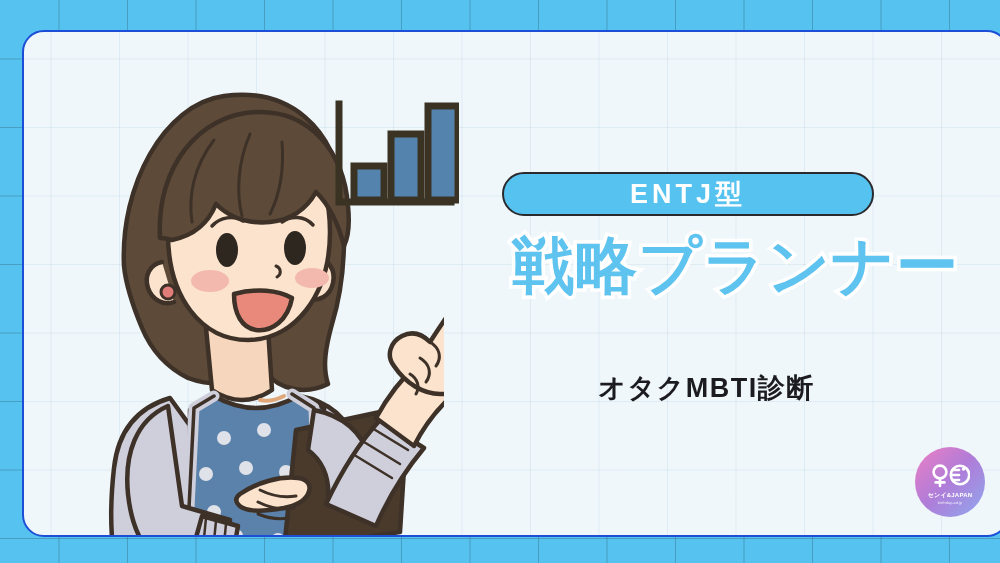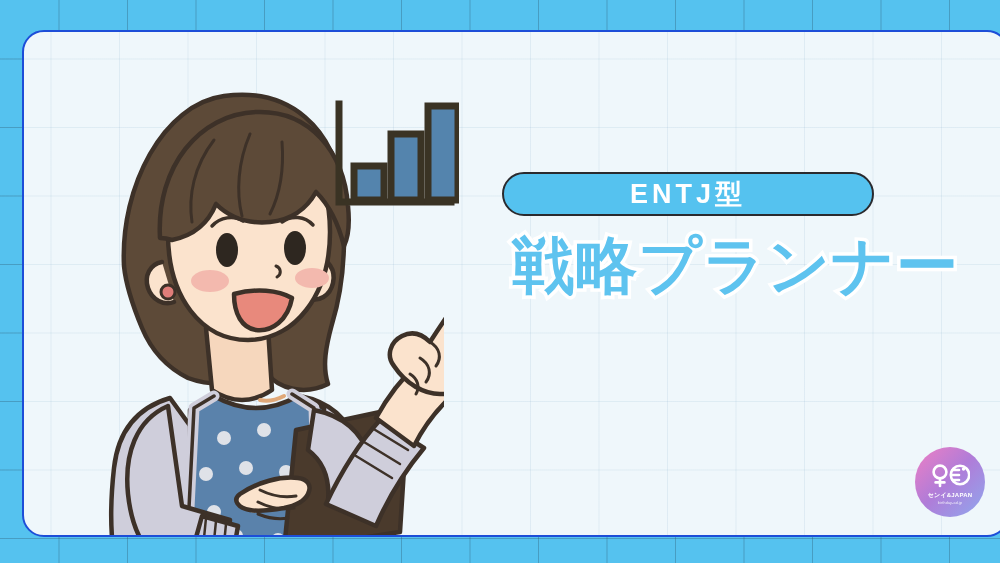--- a/index.html
+++ b/index.html
@@ -285,20 +285,21 @@
     </svg>
 
     <div class="text-col">
 
       <div class="badge">
         <span class="badge-label">ENTJ型</span>
       </div>
 
       <div class="headline">戦略プランナー</div>
 
+      <div class="subtitle">オタクMBTI診断</div>
     </div>
 
     <div class="logo">
       <svg class="logo-mark" width="40" height="26" viewBox="0 0 40 26">
         <g fill="none" stroke="#ffffff" stroke-width="2.6" stroke-linecap="round">
           <circle cx="10" cy="9" r="6.4"></circle>
           <path d="M10 15.6 L10 23"></path>
           <path d="M5.6 19.4 L14.4 19.4"></path>
           <circle cx="30" cy="12" r="9.2"></circle>
           <path d="M22.5 7 L29 7"></path>

